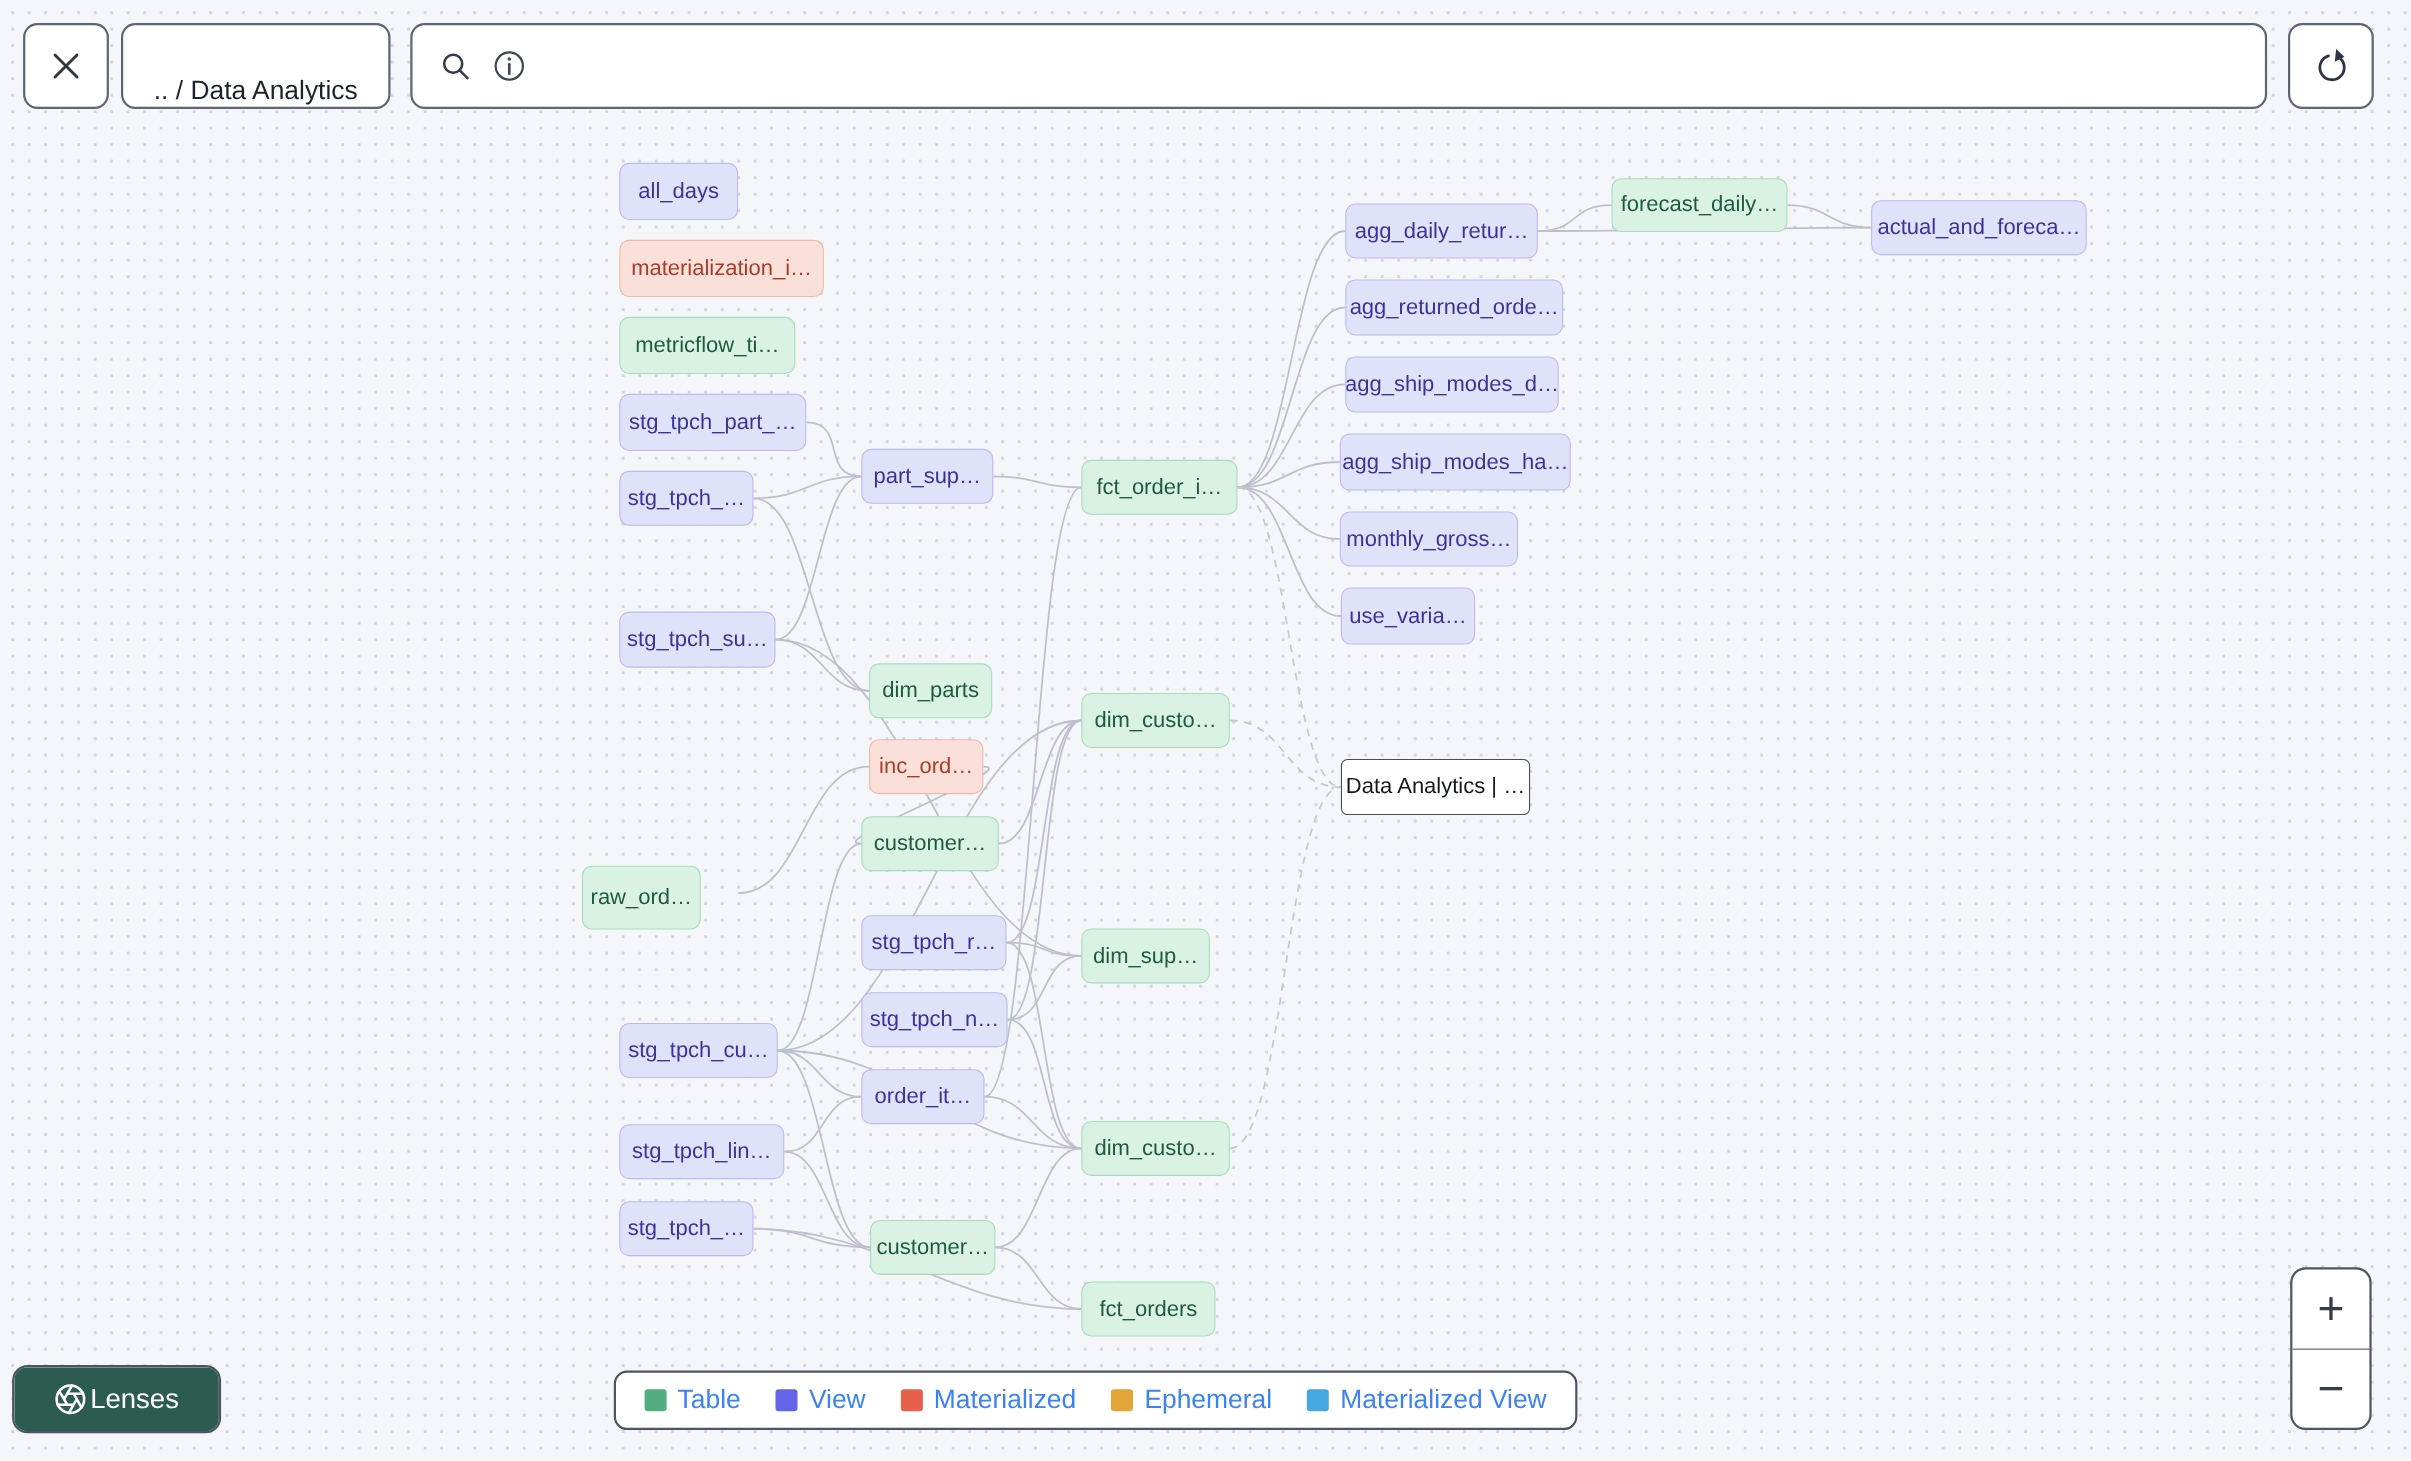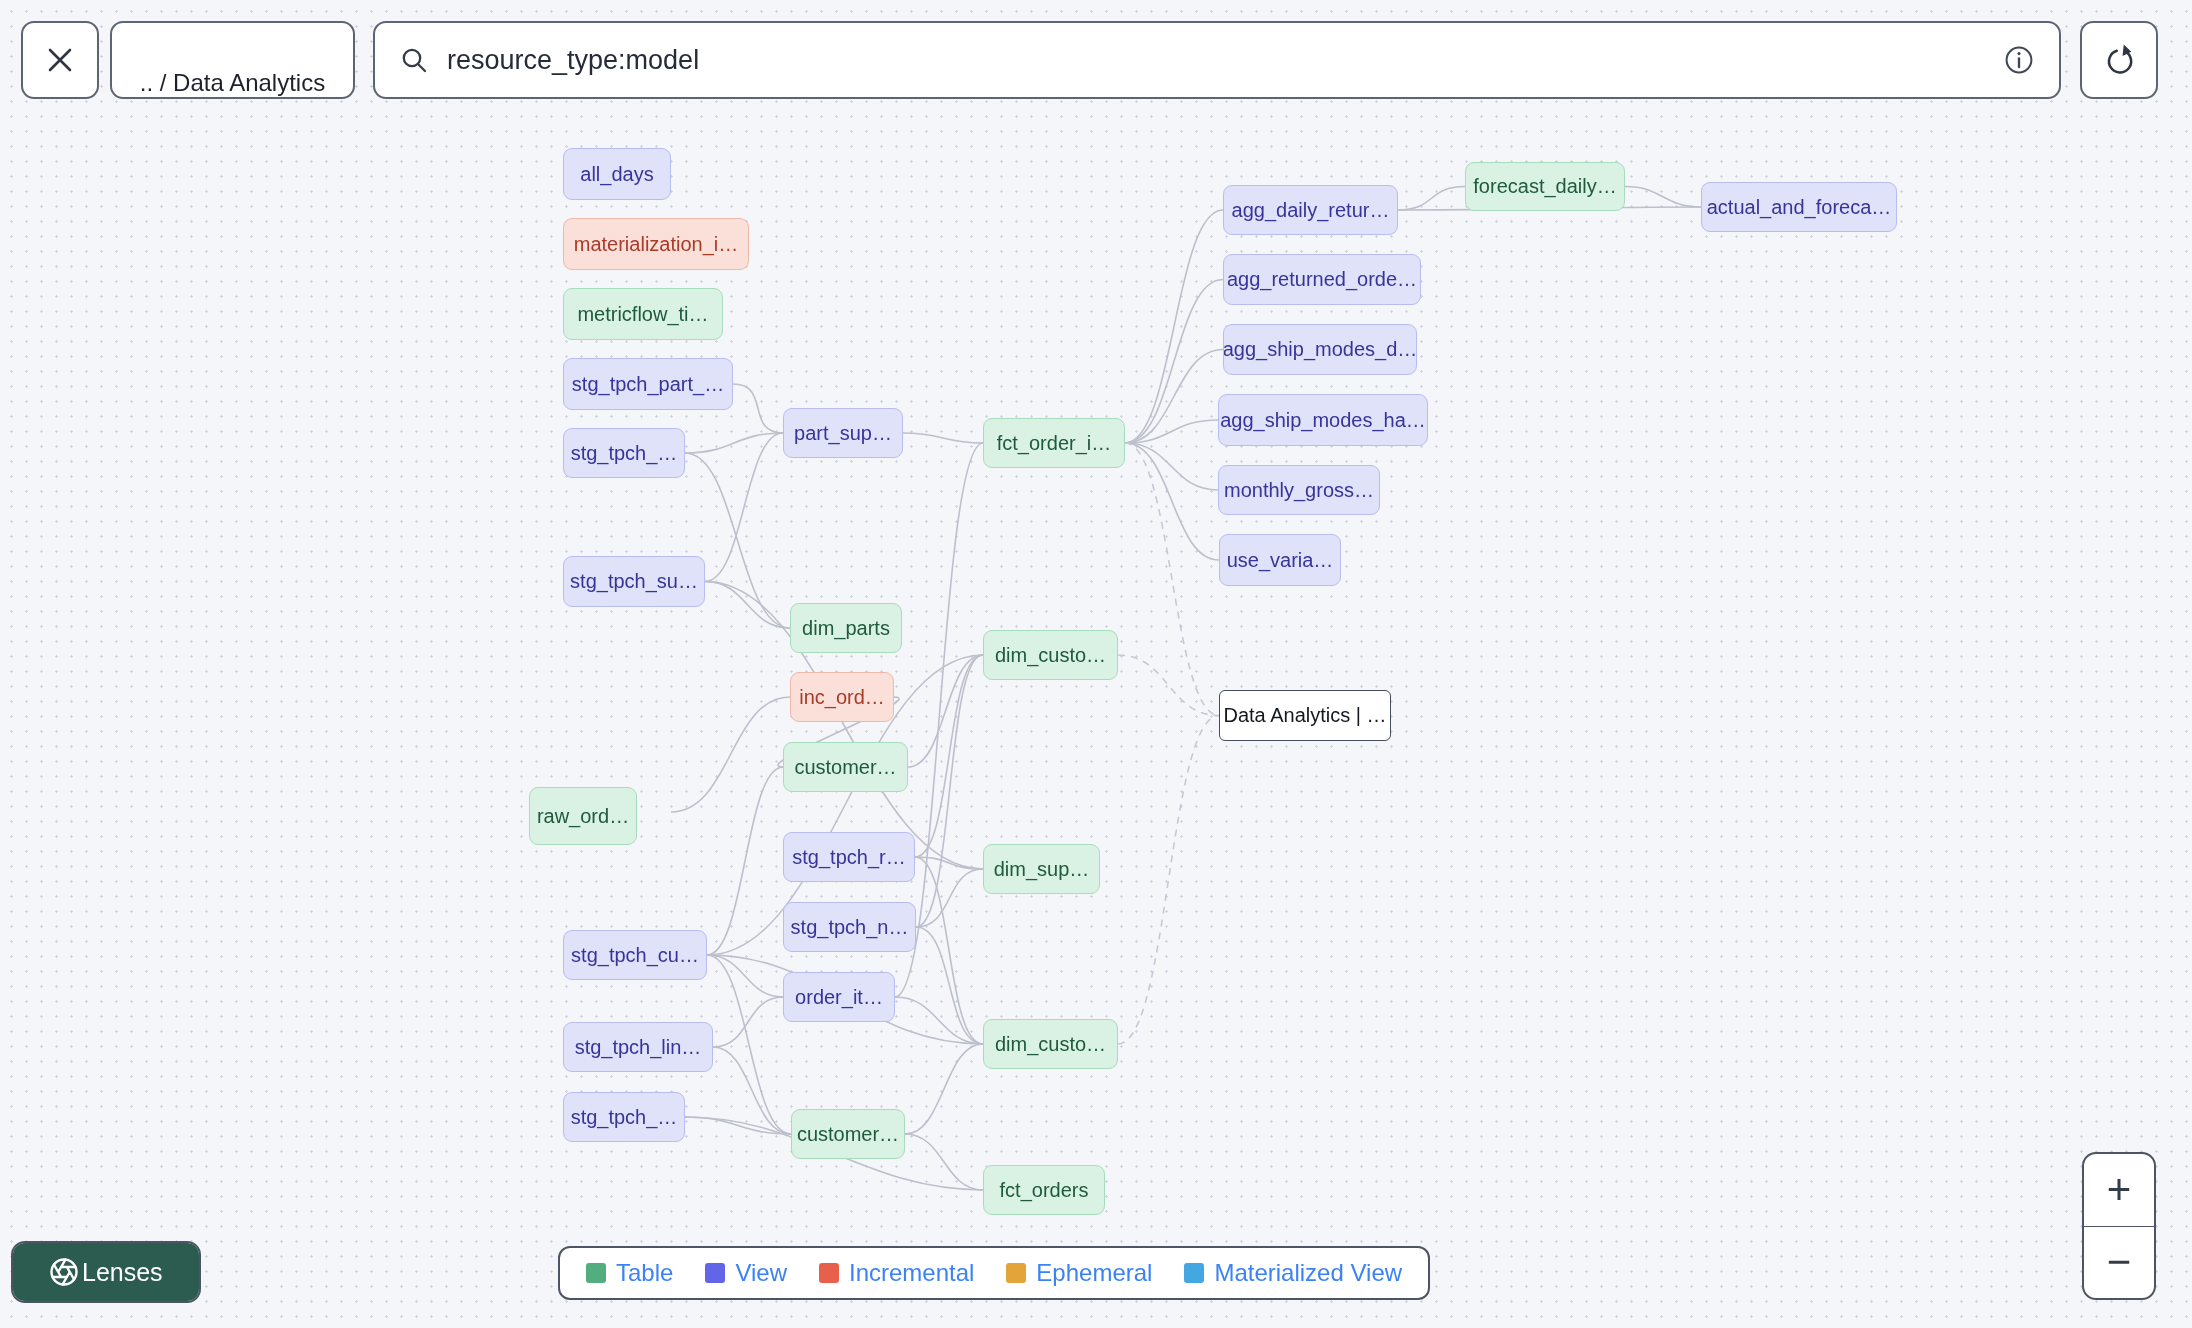--- a/index.html
+++ b/index.html
@@ -159,21 +159,20 @@
     <span>.. / Data Analytics</span>
   </div>
 
   <div class="chrome" id="search-bar">
     <span class="icon">
       <svg width="30" height="30" viewBox="0 0 30 30">
           <circle cx="13" cy="13" r="8.2" stroke="#353b49" stroke-width="2.3" fill="none"></circle>
           <path d="M19.2 19.2 L26 26" stroke="#353b49" stroke-width="2.3" stroke-linecap="round"></path>
         </svg>
     </span>
-    <input type="text" value="resource_type:model" style="">
     <span class="icon btn">
       <svg width="32" height="32" viewBox="0 0 32 32">
           <circle cx="16" cy="16" r="12.4" stroke="#3f4654" stroke-width="2" fill="none"></circle>
           <path d="M16 14.5 V23" stroke="#3f4654" stroke-width="2.4" stroke-linecap="round"></path>
           <circle cx="16" cy="9.6" r="1.6" fill="#3f4654"></circle>
         </svg>
     </span>
   </div>
 
   <div class="chrome btn" id="refresh-btn">
@@ -201,21 +200,21 @@
       <span class="legend-item">
         <span class="legend-swatch" style="background: rgb(82, 174, 127);"></span>
         <span>Table</span>
       </span>
       <span class="legend-item">
         <span class="legend-swatch" style="background: rgb(98, 101, 231);"></span>
         <span>View</span>
       </span>
       <span class="legend-item">
         <span class="legend-swatch" style="background: rgb(231, 96, 75);"></span>
-        <span>Incremental</span>
+        <span>Materialized</span>
       </span>
       <span class="legend-item">
         <span class="legend-swatch" style="background: rgb(227, 164, 58);"></span>
         <span>Ephemeral</span>
       </span>
       <span class="legend-item">
         <span class="legend-swatch" style="background: rgb(69, 167, 226);"></span>
         <span>Materialized View</span>
       </span>
     </div>

